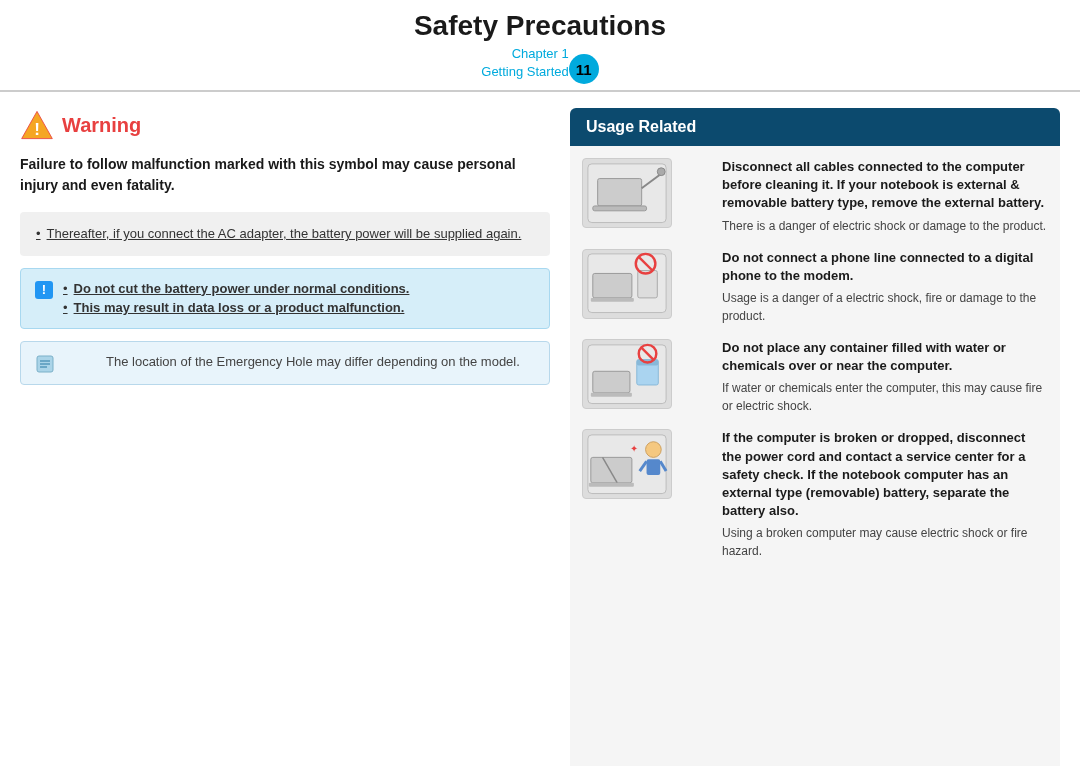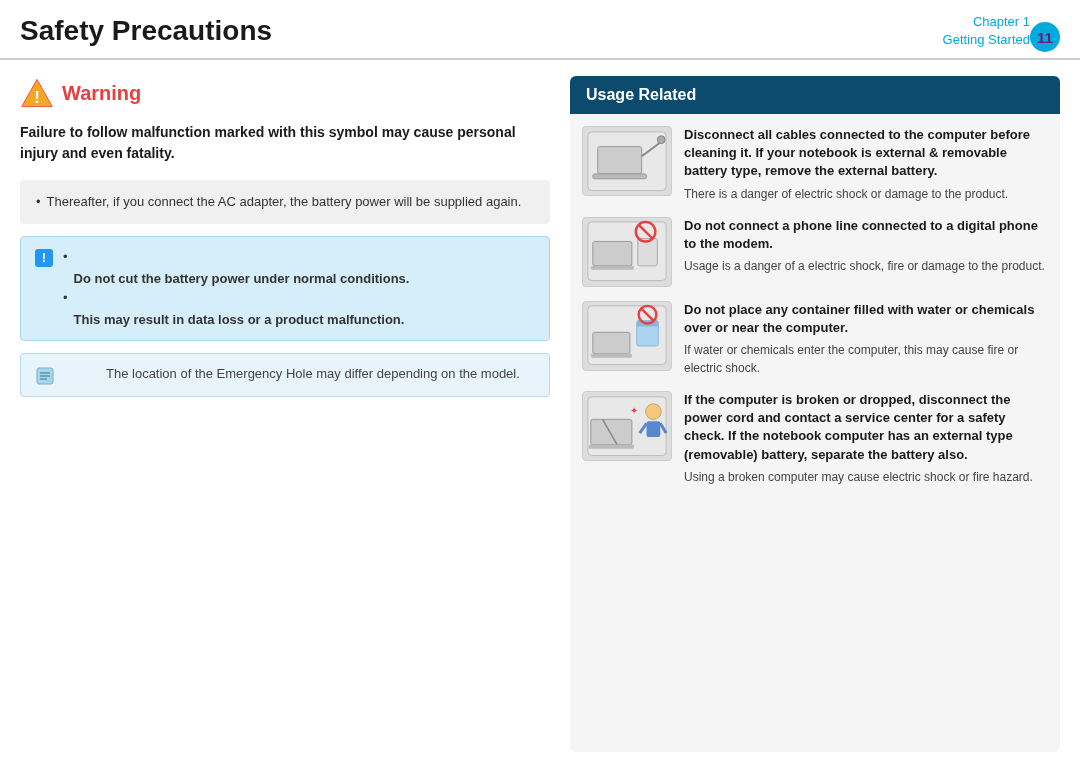--- a/index.html
+++ b/index.html
@@ -10,20 +10,21 @@
       height: 766px;
       overflow: hidden;
     }
 
     .header {
       display: flex;
       justify-content: space-between;
       align-items: center;
       padding: 10px 20px 6px 20px;
       border-bottom: 2px solid #ccc;
+      flex-direction: column;
     }
 
     .header-title {
       font-size: 28px;
       font-weight: 900;
       color: #1a1a1a;
     }
 
     .header-right {
       display: flex;
@@ -32,21 +33,21 @@
 
     .chapter-text {
       text-align: right;
       color: #00aadd;
       font-size: 13px;
       line-height: 1.4;
     }
 
     .chapter-badge {
       background: #00aadd;
-      color: #701a75;
+      color: #000000;
       font-size: 15px;
       font-weight: bold;
       width: 30px;
       height: 30px;
       border-radius: 50%;
       display: flex;
       align-items: center;
       justify-content: center;
       margin-top: 12px;
     }
@@ -97,20 +98,21 @@
       padding: 12px 16px;
       margin-bottom: 12px;
     }
 
     .bullet-item {
       font-size: 13px;
       color: #333;
       display: flex;
       gap: 6px;
       line-height: 1.5;
+      text-decoration: underline;
     }
 
     .bullet-item::before {
       content: "•";
       flex-shrink: 0;
     }
 
     .caution-box {
       background: #d6eef9;
       border: 1px solid #a8d8f0;
@@ -138,21 +140,20 @@
     }
 
     .caution-text {
       font-size: 13px;
       color: #1a1a1a;
       line-height: 1.5;
     }
 
     .caution-text strong {
       font-weight: bold;
-      margin-top: 22px;
     }
 
     .note-box {
       background: #e8f4fb;
       border: 1px solid #b8d8eb;
       border-radius: 4px;
       padding: 10px 14px;
       display: flex;
       gap: 10px;
       align-items: flex-start;
@@ -211,20 +212,21 @@
       align-items: center;
       justify-content: center;
       font-size: 11px;
       color: #999;
       overflow: hidden;
       border: 1px solid #ccc;
     }
 
     .usage-text {
       flex: 1;
+      margin-left: 38px;
     }
 
     .usage-text strong {
       font-size: 13px;
       font-weight: bold;
       color: #1a1a1a;
       display: block;
       margin-bottom: 4px;
       line-height: 1.4;
     }

